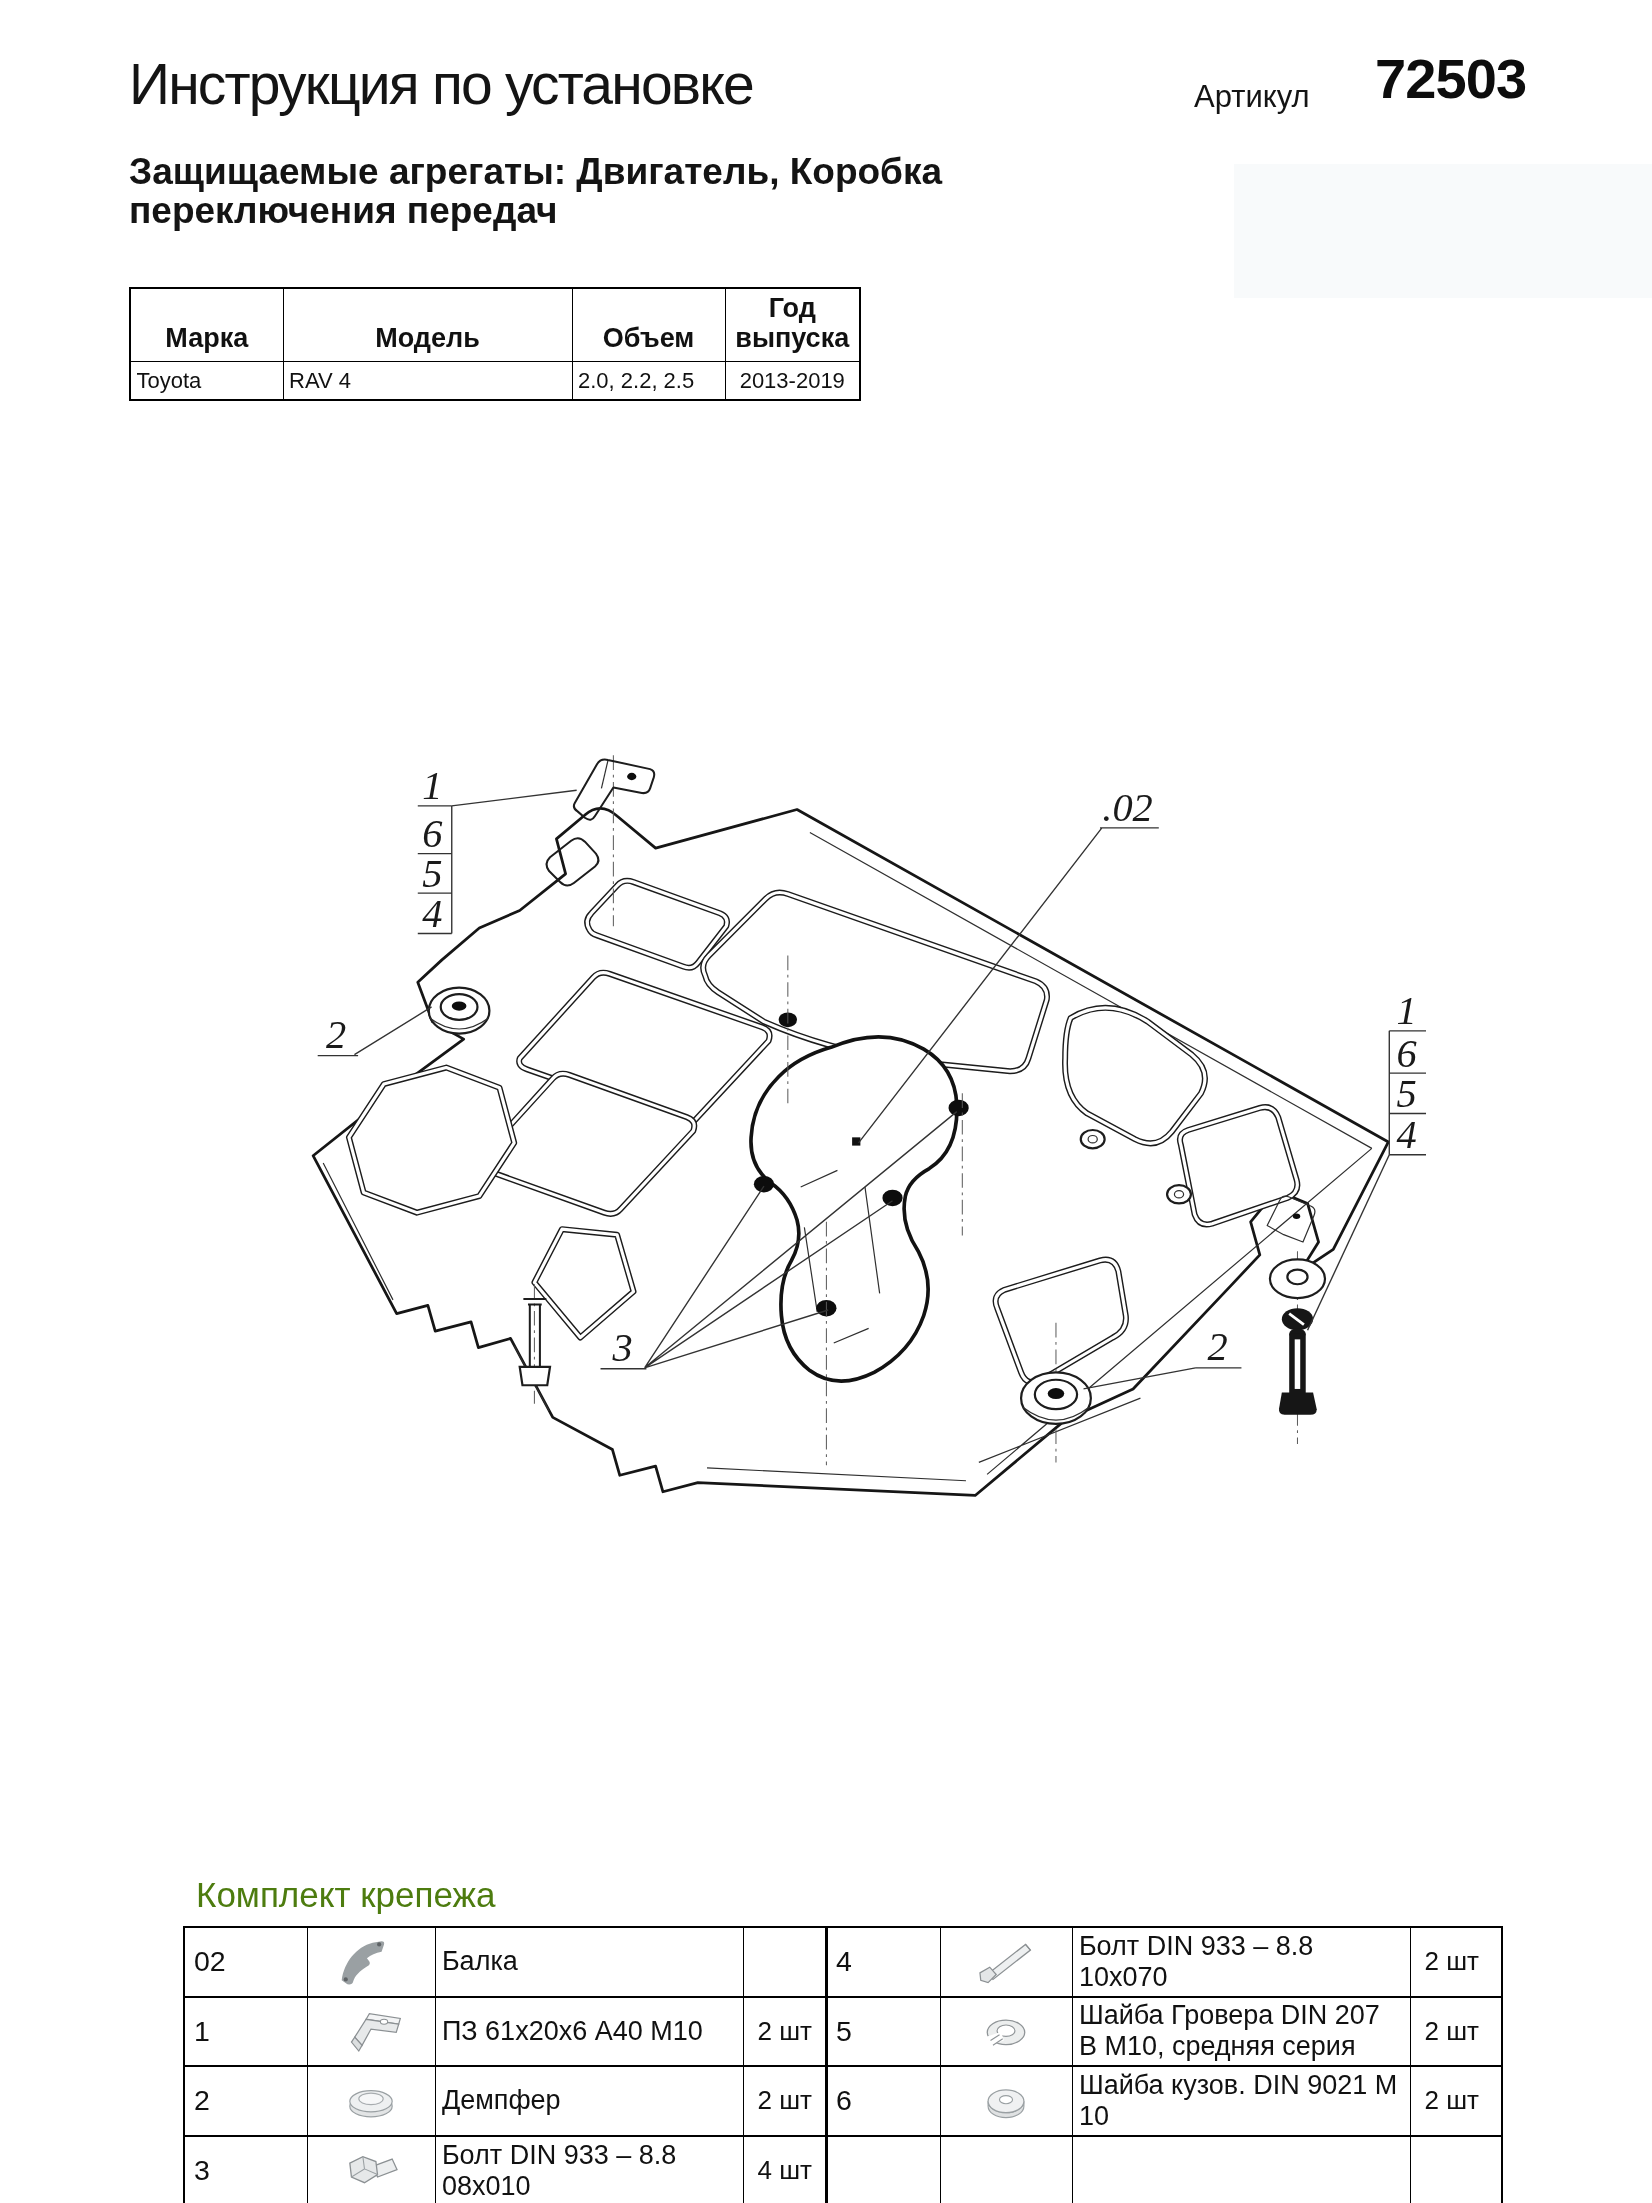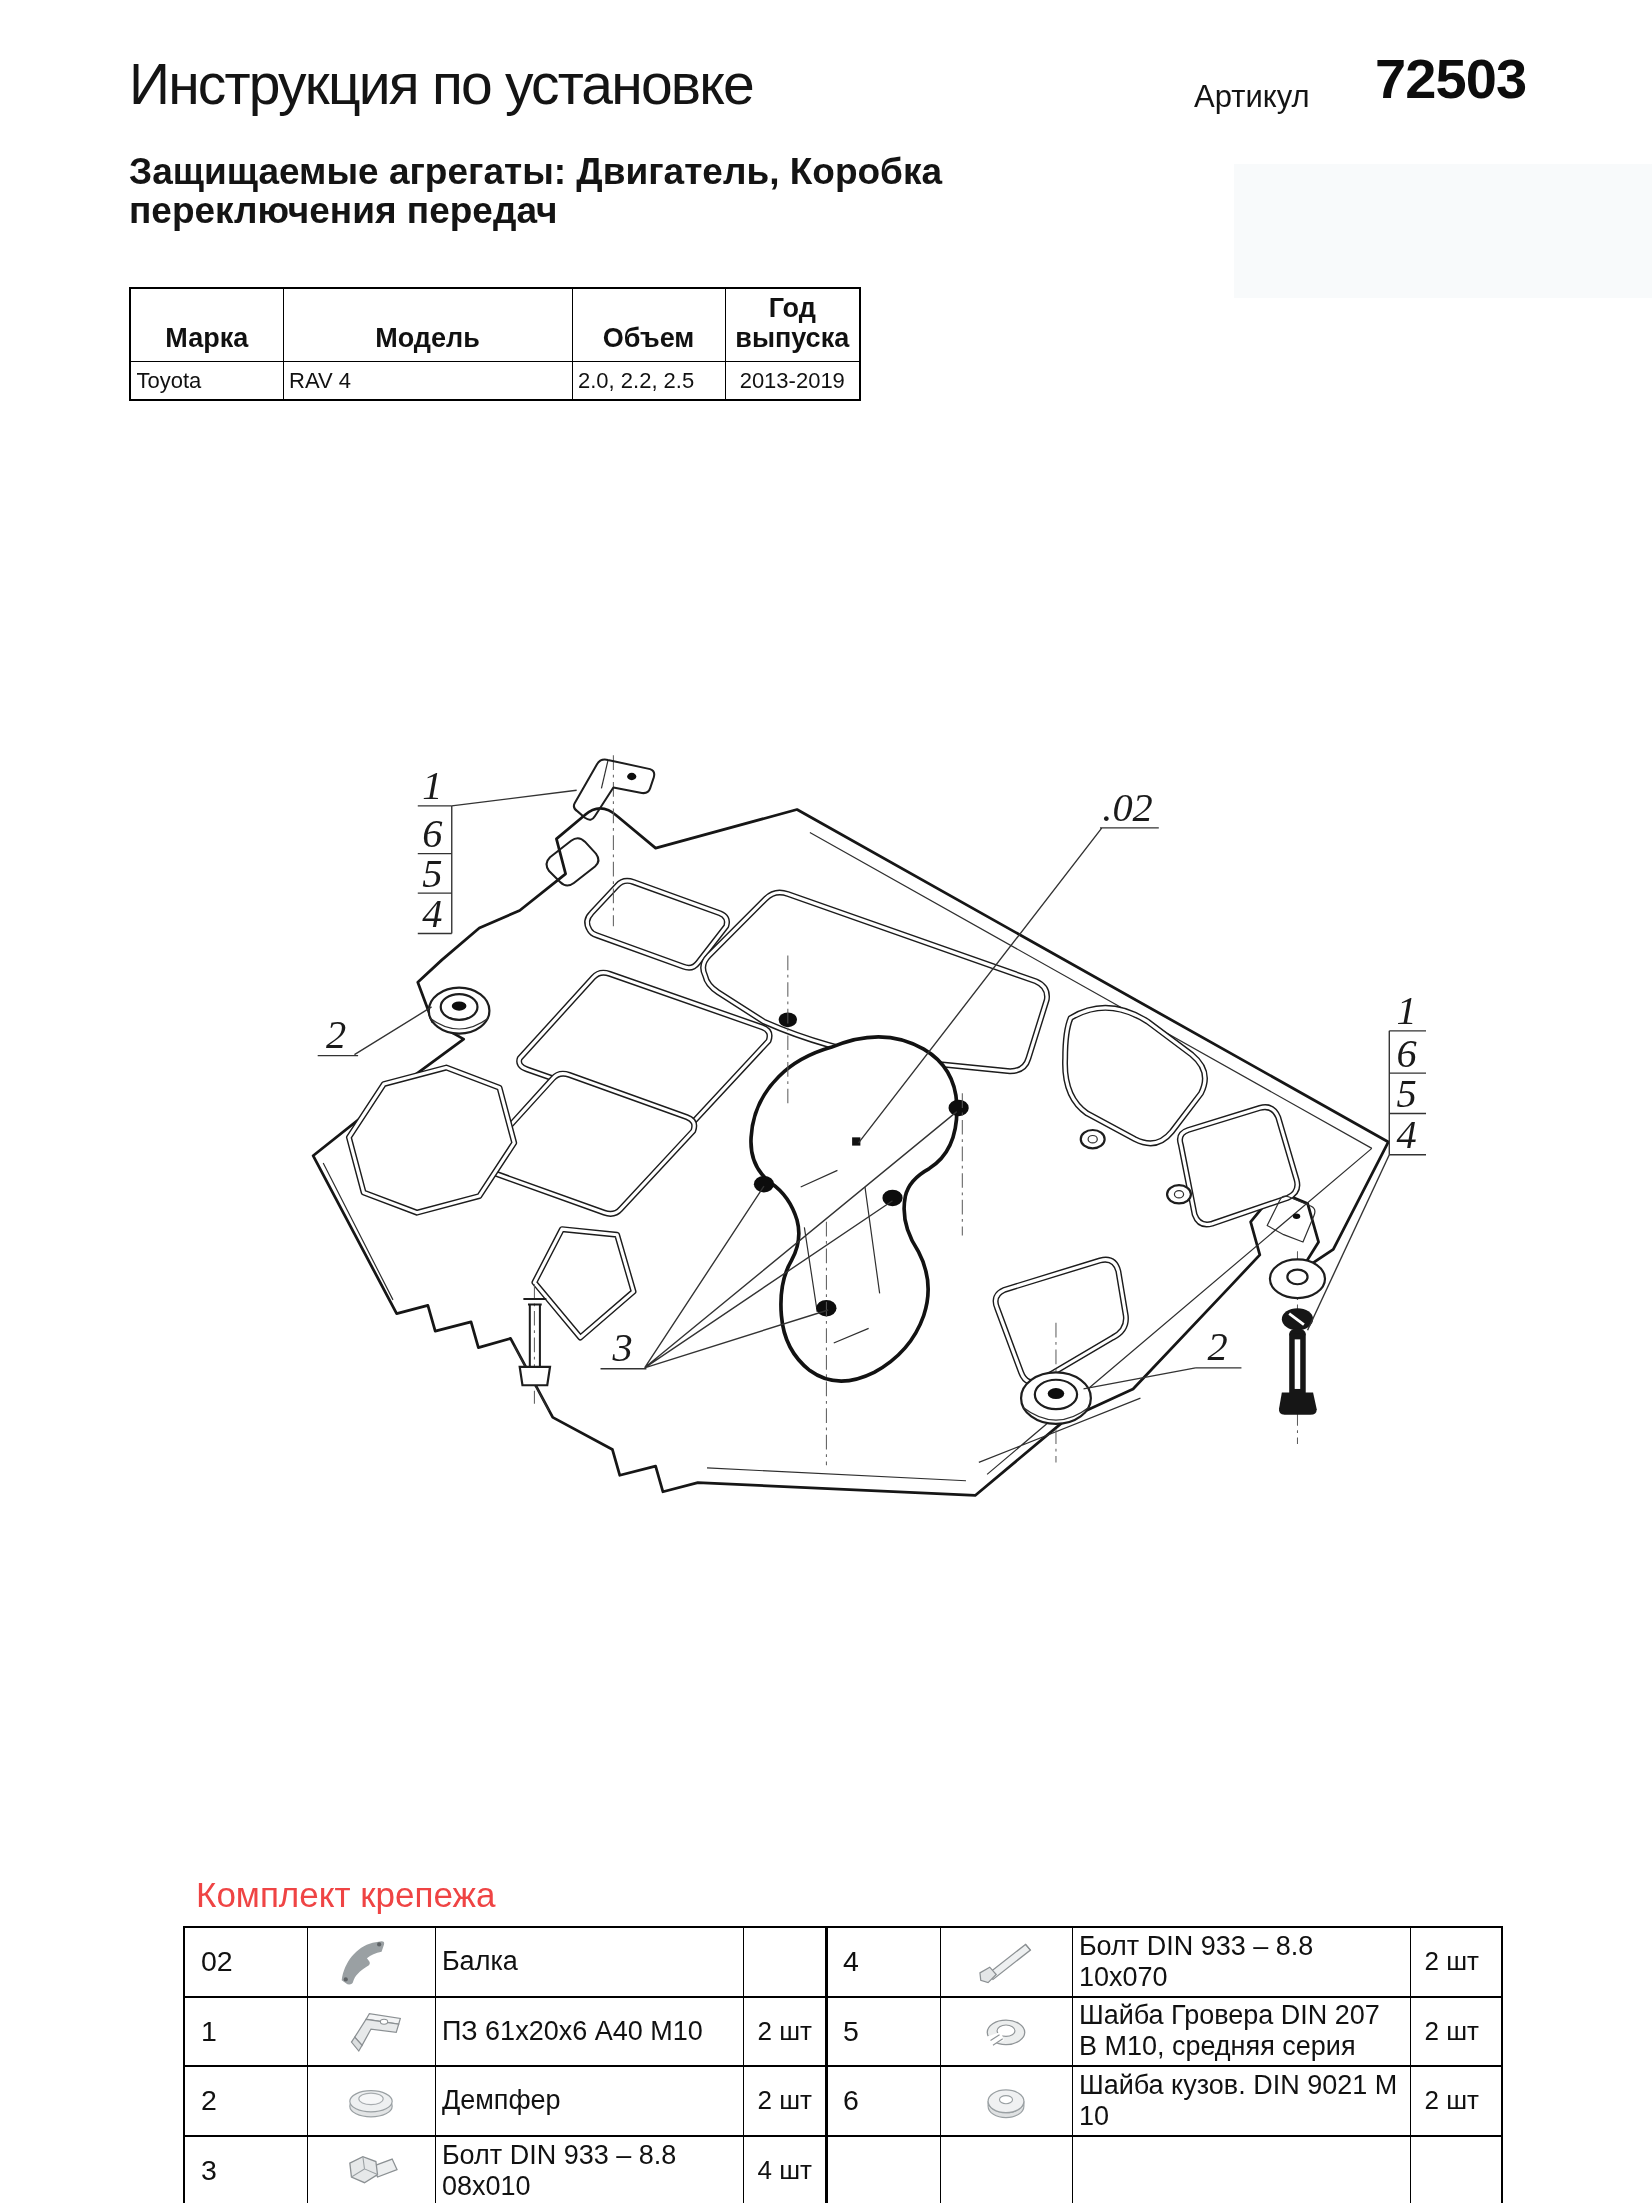--- a/index.html
+++ b/index.html
@@ -14,24 +14,24 @@
   .art-label{left:1194px;top:79px;font-size:31px;color:#141414;}
   .art-num{left:1375px;top:46px;font-size:56px;font-weight:bold;letter-spacing:-0.9px;color:#0d0d0d;}
   .subtitle{left:129px;top:152px;width:1010px;font-size:37px;font-weight:bold;line-height:39px;color:#141414;}
   
   table{border-collapse:collapse;table-layout:fixed;}
   .vt{left:129px;top:287px;width:731px;border:2.8px solid #000;}
   .vt th{border:1.8px solid #000;font-size:27px;font-weight:bold;vertical-align:bottom;padding:3.7px 3.7px 8.3px;line-height:1.12;}
   .vt td{border:1.8px solid #000;font-size:22px;padding:1.8px 5.5px;height:33px;vertical-align:middle;}
   .vt td.c{text-align:center;}
   
-  .kit-heading{left:196px;top:1875px;font-size:35px;color:#ef4444;}
+  .kit-heading{left:196px;top:1875px;font-size:35px;color:#4d7c0f;}
   .kit{top:1926px;border:2.8px solid #000;}
   .kit td{border-left:1.8px solid #000;border-right:1.8px solid #000;border-top:2.8px solid #000;border-bottom:2.8px solid #000;height:64px;vertical-align:middle;}
-  .kit .num{font-size:28.5px;padding-left:16px;}
+  .kit .num{font-size:28.5px;padding-left:9px;}
   .kit .desc{font-size:27px;padding:1.8px 6.4px;line-height:1.15;}
   .kit .qty{font-size:26px;padding-left:14px;}
   .kit .img{text-align:center;}
   #kit-left{left:183px;width:642px;}
   #kit-right{left:825px;width:676px;}
   
   .plate{fill:#fff;stroke:#161616;stroke-width:3;stroke-linejoin:round;}
   .thin{fill:none;stroke:#2f2f2f;stroke-width:1.3;stroke-linejoin:round;}
   .med{fill:none;stroke:#1d1d1d;stroke-width:2.2;stroke-linejoin:round;}
   .cutA{fill:#fff;stroke:#1c1c1c;stroke-width:6.5;stroke-linejoin:round;}

